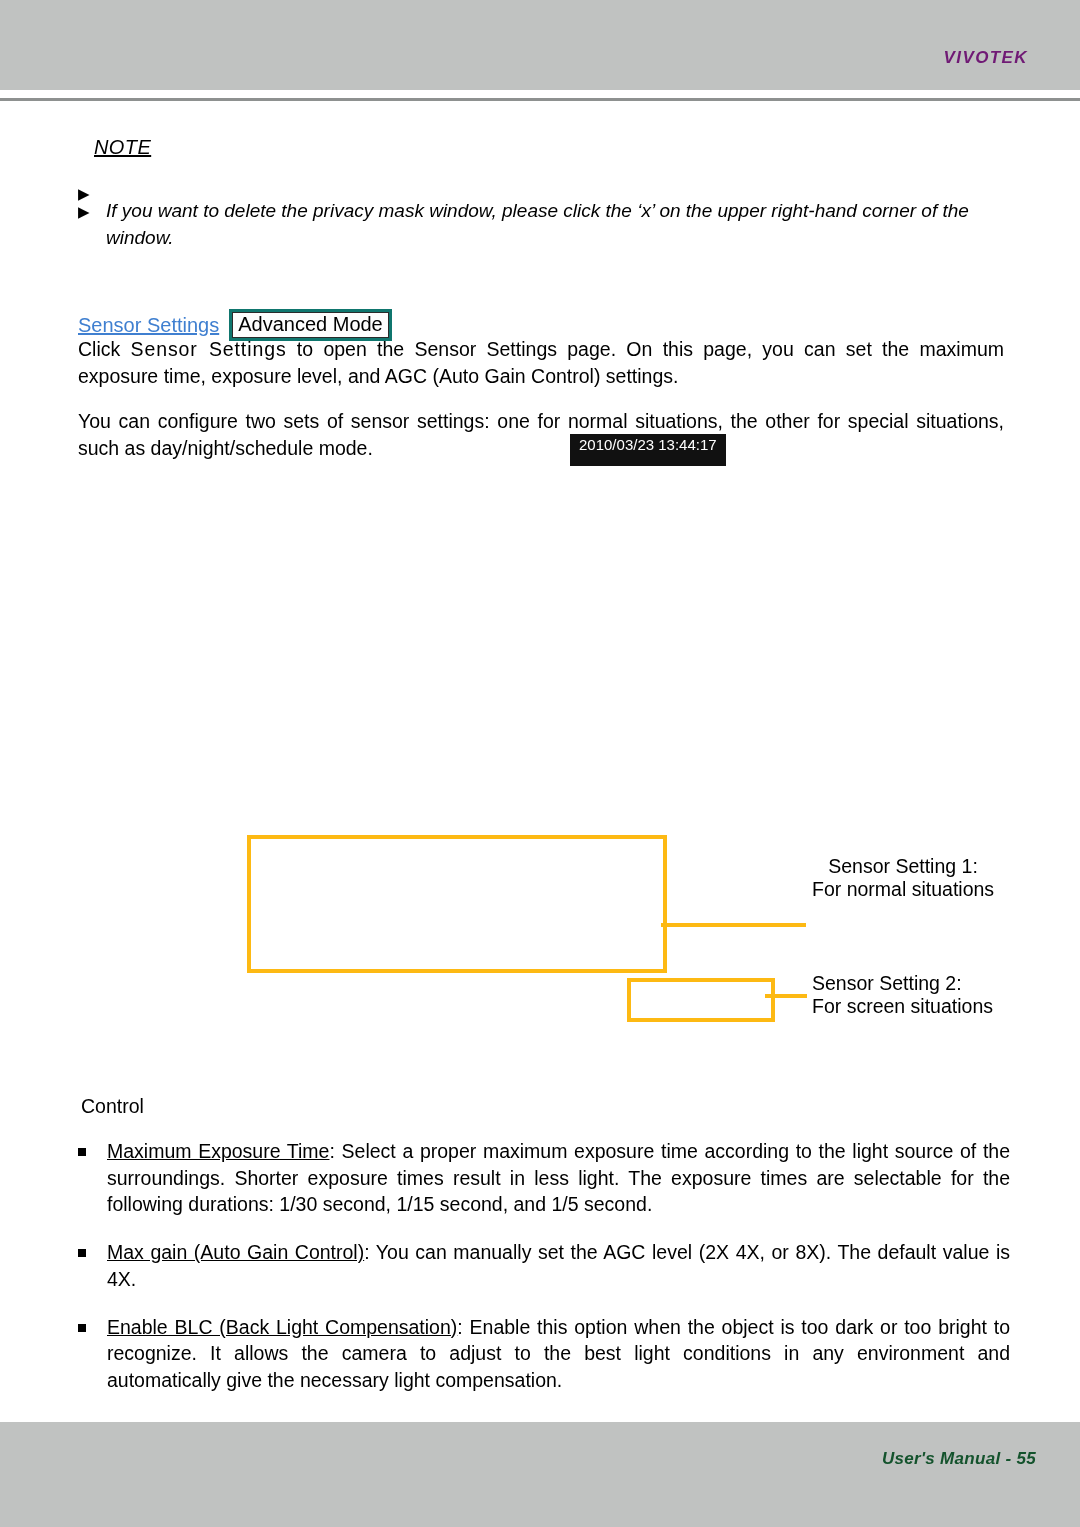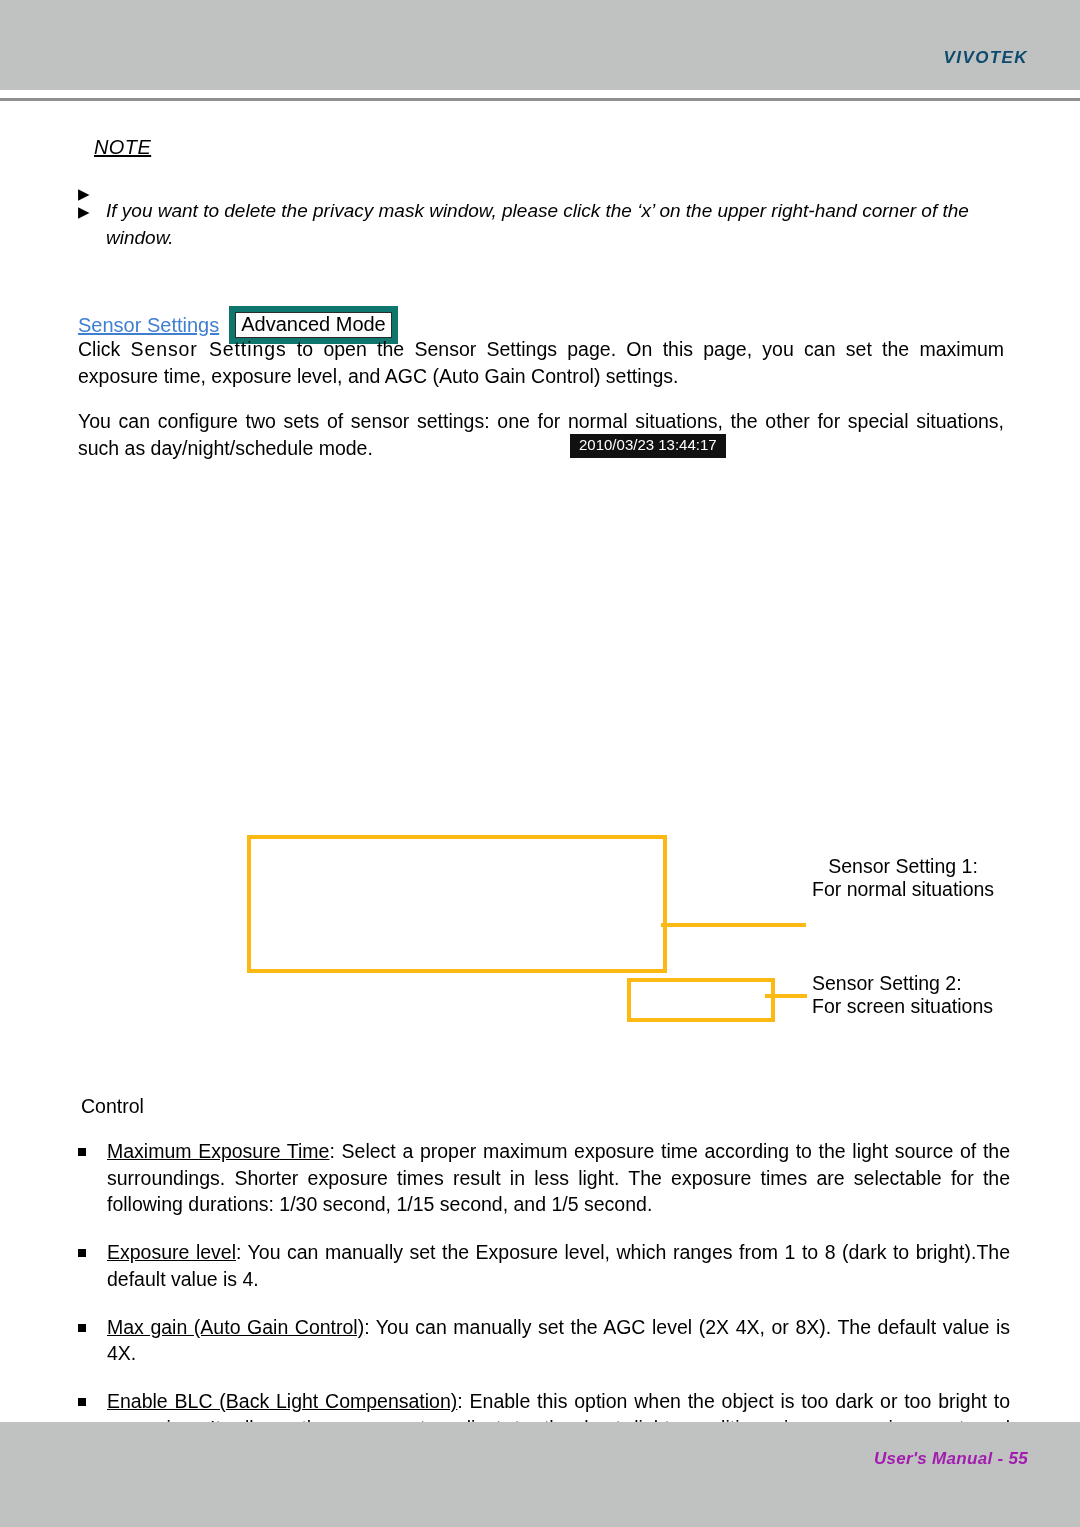--- a/index.html
+++ b/index.html
@@ -23,21 +23,21 @@
     left: 0; top: 0;
     width: 1080px;
     height: 90px;
     background: #c0c2c1;
   }
   .brand {
     position: absolute;
     right: 52px;
     top: 58px;
     transform: translateY(-50%);
-    color: #0c4a6e;
+    color: #701a75;
     font-size: 17px;
     font-weight: bold;
     font-style: italic;
     letter-spacing: 1.4px;
     font-family: "Liberation Sans", sans-serif;
     white-space: nowrap;
   }
   .header-rule {
     position: absolute;
     left: 0; top: 98px;
@@ -93,21 +93,21 @@
     gap: 10px;
     height: 30px;
   }
   .ss-link {
     color: #3f7fd0;
     text-decoration: underline;
     font-size: 20px;
     white-space: nowrap;
   }
   .adv-badge {
-    border: 6px solid #0f766e;
+    border: 3px solid #0f766e;
     background: #fdfdfd;
     padding: 1px 6px 2px 6px;
     font-size: 20px;
     line-height: 1.12;
     color: #000;
     box-shadow: inset 0 0 0 1px #2a2a2a;
     white-space: nowrap;
   }
 
   
@@ -126,21 +126,21 @@
 
   
   .timestamp {
     position: absolute;
     left: 570px;
     top: 434px;
     background: #111111;
     color: #ffffff;
     font-size: 15px;
     font-family: "Liberation Sans", sans-serif;
-    padding: 3px 9px 4px 9px;
+    padding: 3px 9px 12px 9px;
     line-height: 1.1;
     white-space: nowrap;
   }
 
   
   .anno-box {
     position: absolute;
     border: 4px solid #fdb913;
     background: transparent;
   }
@@ -217,23 +217,23 @@
   .page-footer {
     position: absolute;
     left: 0;
     top: 1422px;
     width: 1080px;
     height: 105px;
     background: #c0c2c1;
   }
   .footer-text {
     position: absolute;
-    right: 52px;
+    right: 44px;
     top: 27px;
-    color: #a21caf;
+    color: #14532d;
     font-size: 17px;
     font-style: italic;
     font-weight: bold;
     letter-spacing: 0.3px;
     white-space: nowrap;
   }
 </style>
 </head>
 <body>
 
@@ -283,24 +283,20 @@
 
 <div class="section-title">Control</div>
 
 <div class="bullets">
   <div class="bullet">
     <span class="sq"></span>
     <u>Maximum Exposure Time</u><span>: Select a proper maximum exposure time according to the light source of the surroundings. Shorter exposure times result in less light. The exposure times are selectable for the following durations: 1/30 second, 1/15 second, and 1/5 second.</span>
   </div>
   <div class="bullet">
     <span class="sq"></span>
-    <u>Exposure level</u><span>: You can manually set the Exposure level, which ranges from 1 to 8 (dark to bright).The default value is 4.</span>
-  </div>
-  <div class="bullet">
-    <span class="sq"></span>
     <u>Max gain (Auto Gain Control)</u><span>: You can manually set the AGC level (2X 4X, or 8X). The default value is 4X.</span>
   </div>
   <div class="bullet">
     <span class="sq"></span>
     <u>Enable BLC (Back Light Compensation)</u><span>: Enable this option when the object is too dark or too bright to recognize. It allows the camera to adjust to the best light conditions in any environment and automatically give the necessary light compensation.</span>
   </div>
 </div>
 
 <div class="page-footer">
   <div class="footer-text">User's Manual - 55</div>

